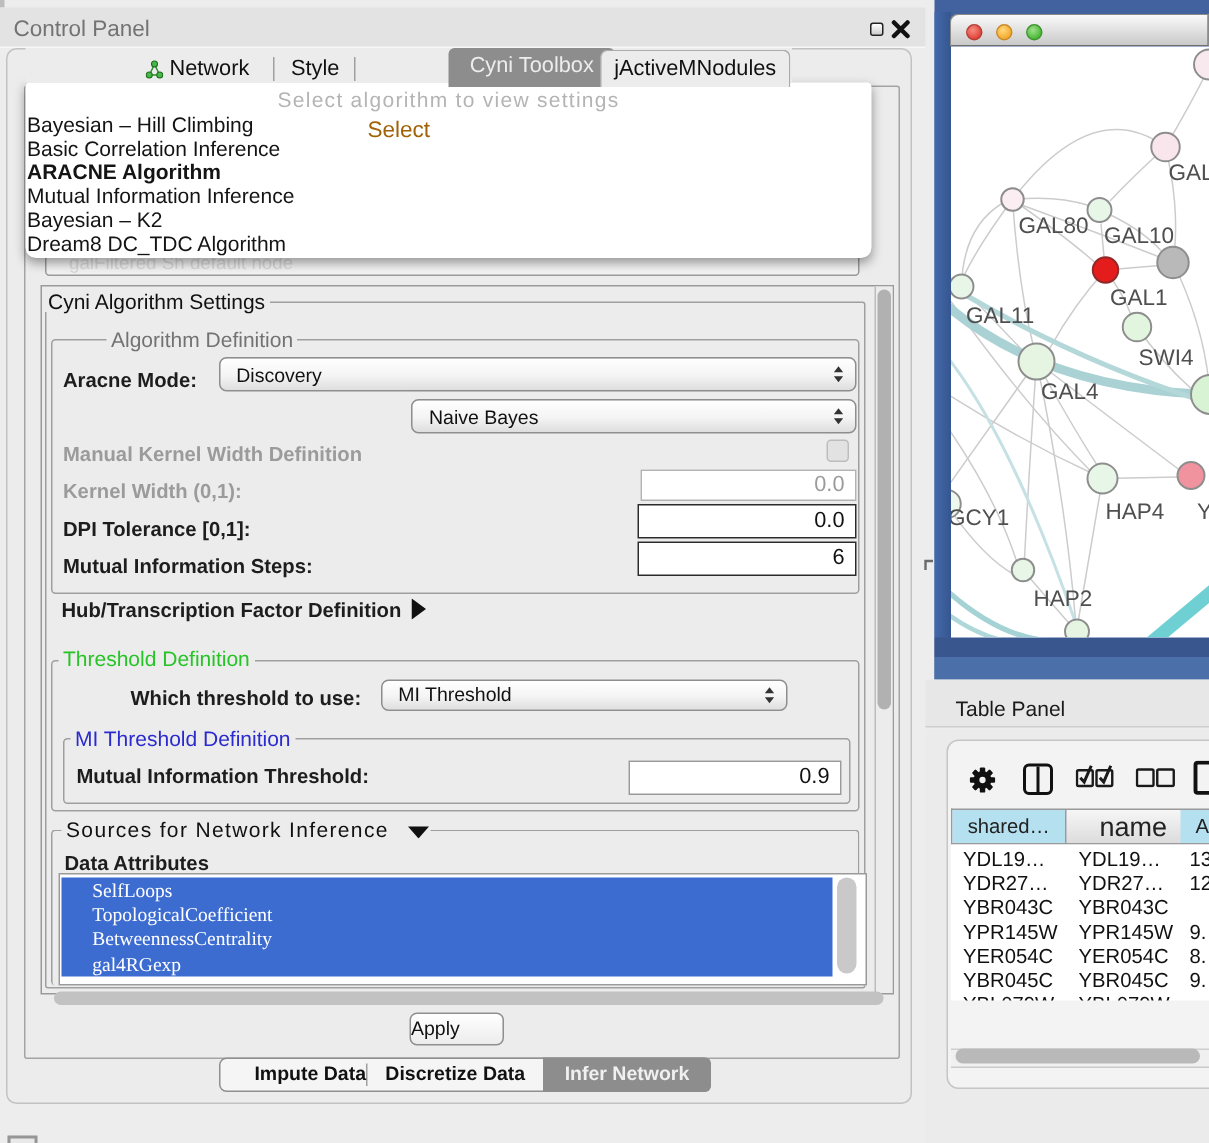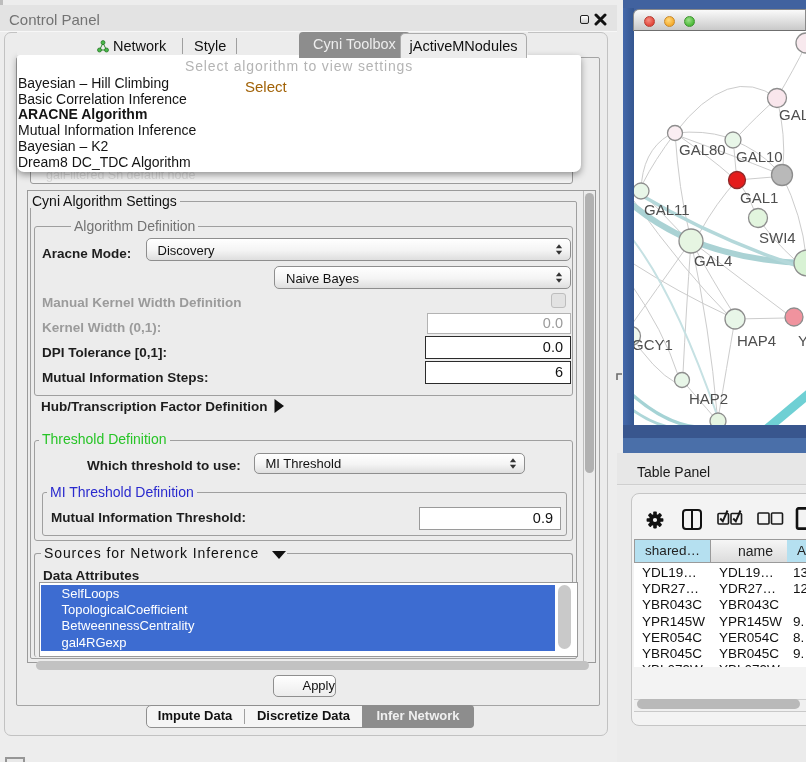--- a/index.html
+++ b/index.html
@@ -131,31 +131,31 @@
 <div class="fs" style="left:33.5px; top:553px; width:539.5px; height:104px; border-bottom:none;"></div>
 <div class="leg" style="left:41px; top:547px; color:#111; letter-spacing:0.9px; padding-right:28px;">Sources for Network Inference</div>
 <svg class="abs" style="left:272px; top:550px;" width="14" height="9" viewBox="0 0 14 9">
       <path d="M0 1 L14 1 L7 9 Z" fill="#111"></path>
     </svg>
 
 <div class="lbl" style="left:43px; top:568px;">Data Attributes</div>
 
 <div class="abs" style="left:38.5px; top:582px; width:539.5px; height:75px; background:#ffffff; border:1px solid #9a9a9a; overflow:hidden;">
   <div class="abs" style="left:1px; top:1.5px; width:514px; height:66px; background:#3d6cd1;"></div>
-  <div class="abs" style="left:22px; top:3px; font-size:13px; color:#ffffff; line-height:16.2px;">
+  <div class="abs" style="left:22px; top:3px; font-size:13px; color:#ffffff; line-height:16.2px;font-family:Liberation Serif, serif;">
     SelfLoops<br>TopologicalCoefficient<br>BetweennessCentrality<br>gal4RGexp
   </div>
   <div class="abs" style="left:518px; top:2px; width:13px; height:64px; background:#c9c9c9; border-radius:7px;"></div>
 </div>
 
-<div class="abs" style="left:273px; top:675px; width:63px; height:22px; border:1px solid #8f8f8f; border-radius:5px; background:linear-gradient(#ffffff,#ececec); text-align:right; font-size:13px; color:#111; line-height:20px;">Apply</div>
+<div class="abs" style="left:273px; top:675px; width:63px; height:22px; border:1px solid #8f8f8f; border-radius:5px; background:linear-gradient(#ffffff,#ececec); text-align:left; font-size:13px; color:#111; line-height:20px;">Apply</div>
 
 <div class="abs" style="left:146px; top:705px; width:328px; height:23px; border:1px solid #8f8f8f; border-radius:5px; background:#f5f5f5;"></div>
 <div class="abs" style="left:244px; top:709px; width:1px; height:15px; background:#9f9f9f;"></div>
-<div class="abs" style="left:146px; top:705px; width:98px; height:23px; text-align:center; font-size:13px; font-weight:bold; color:#111; line-height:22px;">Impute Data</div>
+<div class="abs" style="left:146px; top:705px; width:98px; height:23px; text-align:right; font-size:13px; font-weight:bold; color:#111; line-height:22px;">Impute Data</div>
 <div class="abs" style="left:245px; top:705px; width:117px; height:23px; text-align:center; font-size:13px; font-weight:bold; color:#111; line-height:22px;">Discretize Data</div>
 <div class="abs" style="left:362px; top:705px; width:112px; height:23px; background:#8d8d8d; border-radius:0 4px 4px 0; text-align:center; font-size:13px; font-weight:bold; color:#f0f0f0; line-height:22px;">Infer Network</div>
 
 <div class="abs" style="left:5px; top:757px; width:20px; height:14px; background:#e9e9e9; border:2px solid #969696;"></div>
 
 <svg class="abs" style="left:616px; top:372px;" width="6" height="8" viewBox="0 0 6 8">
   <path d="M1 8 L1 2 L6 2" fill="none" stroke="#6b6b6b" stroke-width="1.6"></path>
 </svg>
 
 <div class="abs" style="left:623px; top:0px; width:183px; height:453px; background:#41629f;"></div>
@@ -284,21 +284,21 @@
     <rect x="1" y="1" width="11" height="11" rx="1"></rect>
     <rect x="14.5" y="1" width="11" height="11" rx="1"></rect>
   </g>
 </svg>
 <svg class="abs" style="left:795px; top:507px;" width="11" height="23" viewBox="0 0 11 23">
   <path d="M2 3 Q2 1.4 3.6 1.4 L11 1.4 M2 3 L2 20 Q2 21.6 3.6 21.6 L11 21.6" fill="none" stroke="#111" stroke-width="2.6"></path>
 </svg>
 
 <div class="abs" style="left:634px; top:539px; width:172px; height:24px; border:1px solid #9a9a9a; border-right:none;"></div>
 <div class="abs" style="left:635px; top:540px; width:75px; height:22px; background:#b5e0f0; text-align:center; font-size:13.5px; color:#222; line-height:22px;">shared…</div>
-<div class="abs" style="left:710px; top:540px; width:91px; height:22px; background:linear-gradient(#f6f6f6,#dcdcdc); border-left:1px solid #9a9a9a; border-right:1px solid #9a9a9a; text-align:center; font-size:14px; color:#222; line-height:22px;">name</div>
+<div class="abs" style="left:710px; top:540px; width:91px; height:22px; background:linear-gradient(#f6f6f6,#dcdcdc); border-left:1px solid #9a9a9a; border-right:1px solid #9a9a9a; text-align:center; font-size:18px; color:#222; line-height:22px;">name</div>
 <div class="abs" style="left:787px; top:540px; width:19px; height:22px; background:#b5e0f0; font-size:13.5px; color:#222; line-height:22px; padding-left:10px;">A</div>
 
 <div class="abs" style="left:634px; top:563px; width:172px; height:104px; background:#ffffff; overflow:hidden; font-size:13.5px; color:#111;">
   <div class="abs" style="left:8px; top:2px; line-height:16.2px;">YDL19…<br>YDR27…<br>YBR043C<br>YPR145W<br>YER054C<br>YBR045C<br>YBL079W<br>YLR345W<br>YIL052C</div>
   <div class="abs" style="left:85px; top:2px; line-height:16.2px;">YDL19…<br>YDR27…<br>YBR043C<br>YPR145W<br>YER054C<br>YBR045C<br>YBL079W<br>YLR345W<br>YIL052C</div>
   <div class="abs" style="left:159px; top:2px; line-height:16.2px;">13<br>12<br>&nbsp;<br>9.<br>8.<br>9.<br>&nbsp;<br>9.<br>9.</div>
 </div>
 
 <div class="abs" style="left:634px; top:699px; width:172px; height:13px; background:#f0f0f0; border-top:1px solid #cfcfcf; border-bottom:1px solid #c9c9c9;"></div>
 <div class="abs" style="left:637px; top:699px; width:163px; height:10px; background:#b9b9b9; border-radius:5px;"></div>

